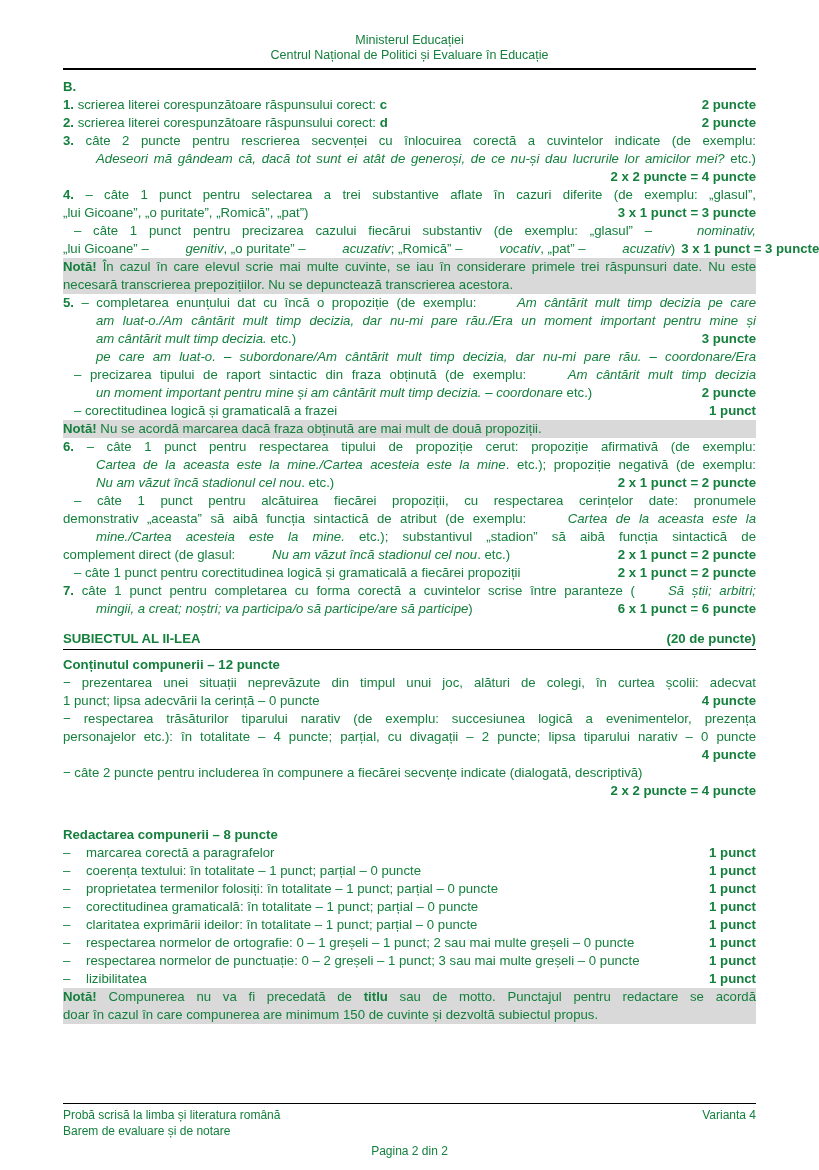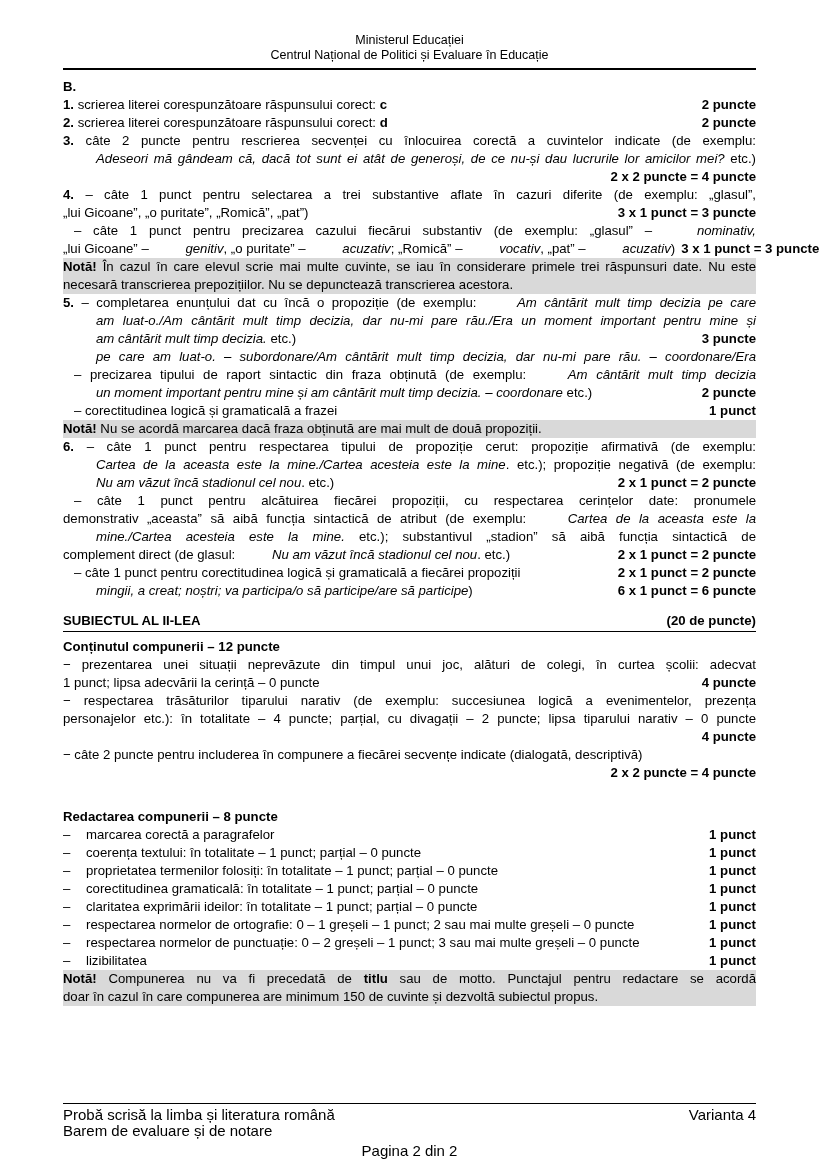--- a/index.html
+++ b/index.html
@@ -1,19 +1,19 @@
 <!DOCTYPE html>
 <html><head>
 <meta charset="utf-8">
 <style>
   html,body{margin:0;padding:0;background:#ffffff;}
   .page{
     position:relative;width:819px;height:1170px;background:#ffffff;
     font-family:"Liberation Sans","DejaVu Sans",sans-serif;
-    color:#000000;overflow:hidden;box-sizing:border-box;
+    color:#15803d;overflow:hidden;box-sizing:border-box;
   }
   .header{padding-top:33px;margin:0 63px;text-align:center;font-size:12.5px;line-height:15px;
     border-bottom:2px solid #000;padding-bottom:5px;}
   .doc-body{margin:8px 63px 0 63px;font-size:13.2px;line-height:18px;}
   .line{min-height:18px;}
   .j{text-align:justify;text-align-last:justify;}
   .l{text-align:left;}
   .r{text-align:right;}
   .f{display:flex;justify-content:space-between;align-items:baseline;}
   .f .lt{white-space:nowrap;}
@@ -22,21 +22,21 @@
   .dash{display:inline-block;width:23px;}
   .b{font-weight:bold;}
   .i{font-style:italic;margin-left:33px;}
   .note{background:#d9d9d9;}
   .gap-xs{height:6px;}
   .gap-sm{height:12px;}
   .gap-lg{height:26px;}
   .heading{display:flex;justify-content:space-between;font-weight:bold;
     border-bottom:1.6px solid #000;padding-bottom:1px;min-height:17px;}
   .footer{position:absolute;top:1103px;left:63px;right:63px;border-top:1px solid #000;
-    padding-top:3px;font-size:15px;line-height:16px;}
+    padding-top:3px;font-size:12px;line-height:16px;}
   .frow{display:flex;justify-content:space-between;}
   .fcenter{text-align:center;margin-top:4px;}
 </style>
 </head>
 <body>
 
 <div class="page">
   <div class="header">
     <div>Ministerul Educației</div>
     <div>Centrul Național de Politici și Evaluare în Educație</div>
@@ -103,20 +103,21 @@
         <div class="line j"><span>demonstrativ „aceasta” să aibă funcția sintactică de atribut (de exemplu: </span><span class="i">Cartea de la aceasta este la</span></div>
         <div class="line j"><span class="i">mine./Cartea acesteia este la mine.</span><span> etc.); substantivul „stadion” să aibă funcția sintactică de</span></div>
         <div class="line f">
           <span class="lt"><span>complement direct (de glasul: </span><span class="i">Nu am văzut încă stadionul cel nou</span><span>. etc.)</span></span>
           <span class="rt"><span class="b">2 x 1 punct = 2 puncte</span></span>
         </div>
         <div class="line f ind">
           <span class="lt"><span>– câte 1 punct pentru corectitudinea logică și gramaticală a fiecărei propoziții</span></span>
           <span class="rt"><span class="b">2 x 1 punct = 2 puncte</span></span>
         </div>
+        <div class="line j"><span class="b">7.</span><span> câte 1 punct pentru completarea cu forma corectă a cuvintelor scrise între paranteze (</span><span class="i">Să știi; arbitri;</span></div>
         <div class="line f">
           <span class="lt"><span class="i">mingii, a creat; noștri; va participa/o să participe/are să participe</span><span>)</span></span>
           <span class="rt"><span class="b">6 x 1 punct = 6 puncte</span></span>
         </div>
       </div>
       <div class="gap-sm"></div>
       <div class="heading">
         <span><span class="b">SUBIECTUL AL II-LEA</span></span>
         <span><span class="b">(20 de puncte)</span></span>
       </div>

